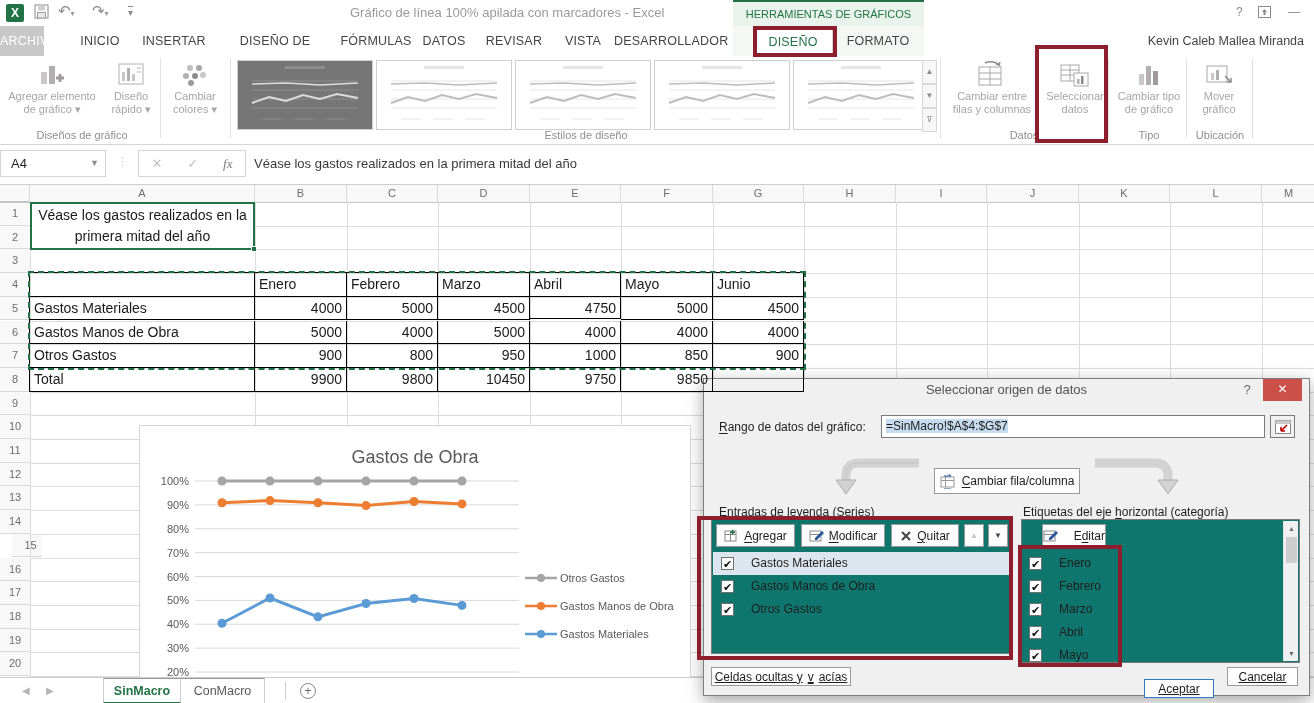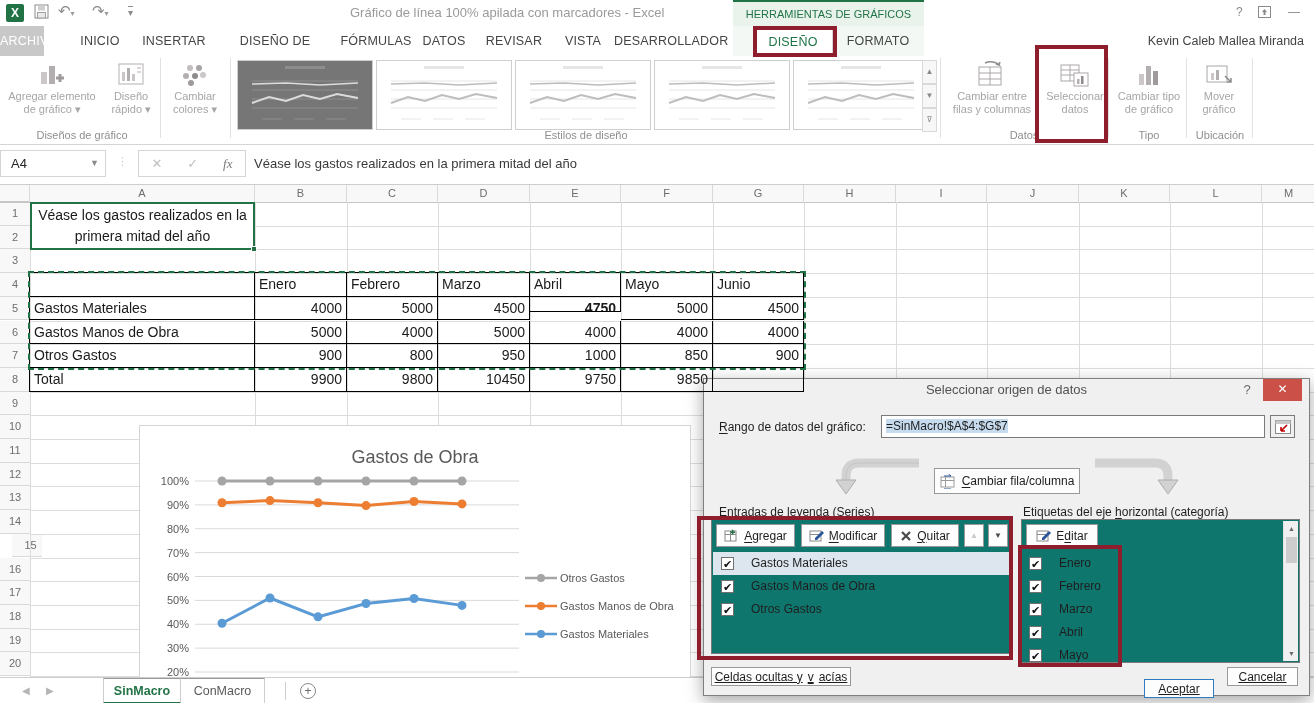--- a/index.html
+++ b/index.html
@@ -399,21 +399,21 @@
       <div class="cell tblcell lab" style="position: absolute; left: 255px; top: 88.1px; width: 92px; height: 23.7px; z-index: 2; line-height: 23.7px;">Enero</div>
       <div class="cell tblcell lab" style="position: absolute; left: 347px; top: 88.1px; width: 91px; height: 23.7px; z-index: 2; line-height: 23.7px;">Febrero</div>
       <div class="cell tblcell lab" style="position: absolute; left: 438px; top: 88.1px; width: 92px; height: 23.7px; z-index: 2; line-height: 23.7px;">Marzo</div>
       <div class="cell tblcell lab" style="position: absolute; left: 530px; top: 88.1px; width: 91px; height: 23.7px; z-index: 2; line-height: 23.7px;">Abril</div>
       <div class="cell tblcell lab" style="position: absolute; left: 621px; top: 88.1px; width: 92px; height: 23.7px; z-index: 2; line-height: 23.7px;">Mayo</div>
       <div class="cell tblcell lab" style="position: absolute; left: 713px; top: 88.1px; width: 91px; height: 23.7px; z-index: 2; line-height: 23.7px;">Junio</div>
       <div class="cell tblcell lab" style="position: absolute; left: 30px; top: 111.8px; width: 225px; height: 23.7px; z-index: 2; line-height: 23.7px;">Gastos Materiales</div>
       <div class="cell tblcell num" style="position: absolute; left: 255px; top: 111.8px; width: 92px; height: 23.7px; z-index: 2; line-height: 23.7px;">4000</div>
       <div class="cell tblcell num" style="position: absolute; left: 347px; top: 111.8px; width: 91px; height: 23.7px; z-index: 2; line-height: 23.7px;">5000</div>
       <div class="cell tblcell num" style="position: absolute; left: 438px; top: 111.8px; width: 92px; height: 23.7px; z-index: 2; line-height: 23.7px;">4500</div>
-      <div class="cell tblcell num" style="position: absolute; left: 530px; top: 111.8px; width: 91px; height: 15px; z-index: 2; line-height: 23.7px; font-weight: bold;">4750</div>
+      <div class="cell tblcell num" style="position: absolute; left: 530px; top: 111.8px; width: 91px; height: 22px; z-index: 2; line-height: 23.7px;">4750</div>
       <div class="cell tblcell num" style="position: absolute; left: 621px; top: 111.8px; width: 92px; height: 23.7px; z-index: 2; line-height: 23.7px;">5000</div>
       <div class="cell tblcell num" style="position: absolute; left: 713px; top: 111.8px; width: 91px; height: 23.7px; z-index: 2; line-height: 23.7px;">4500</div>
       <div class="cell tblcell lab" style="position: absolute; left: 30px; top: 135.5px; width: 225px; height: 23.7px; z-index: 2; line-height: 23.7px;">Gastos Manos de Obra</div>
       <div class="cell tblcell num" style="position: absolute; left: 255px; top: 135.5px; width: 92px; height: 23.7px; z-index: 2; line-height: 23.7px;">5000</div>
       <div class="cell tblcell num" style="position: absolute; left: 347px; top: 135.5px; width: 91px; height: 23.7px; z-index: 2; line-height: 23.7px;">4000</div>
       <div class="cell tblcell num" style="position: absolute; left: 438px; top: 135.5px; width: 92px; height: 23.7px; z-index: 2; line-height: 23.7px;">5000</div>
       <div class="cell tblcell num" style="position: absolute; left: 530px; top: 135.5px; width: 91px; height: 23.7px; z-index: 2; line-height: 23.7px;">4000</div>
       <div class="cell tblcell num" style="position: absolute; left: 621px; top: 135.5px; width: 92px; height: 23.7px; z-index: 2; line-height: 23.7px;">4000</div>
       <div class="cell tblcell num" style="position: absolute; left: 713px; top: 135.5px; width: 91px; height: 23.7px; z-index: 2; line-height: 23.7px;">4000</div>
       <div class="cell tblcell lab" style="position: absolute; left: 30px; top: 159.2px; width: 225px; height: 23.7px; z-index: 2; line-height: 23.7px;">Otros Gastos</div>
@@ -572,21 +572,21 @@
             <div class="chklab" style="left: 38px;">Gastos Manos de Obra</div>
           </div>
           <div class="lrow" style="top: 78px; width: 298px;">
             <div class="chk" style="left: 8px;">✔</div>
             <div class="chklab" style="left: 38px;">Otros Gastos</div>
           </div>
         </div>
     </div>
 
     <div class="listbox" style="left:317px;width:279px;height:144px;">
-      <div class="btn tbtn" style="left:4px;width:72px;">
+      <div class="btn tbtn" style="left:20px;width:64px;justify-content:space-between;">
         <svg width="15" height="14">
             <rect x="1" y="2" width="11" height="10" fill="#fff" stroke="#8a8a8a"></rect>
             <line x1="1" y1="5.5" x2="12" y2="5.5" stroke="#8a8a8a"></line>
             <polygon points="13,2 15,4 8,11 6,11 6,9" fill="#2b579a"></polygon>
           </svg>
         <span>E<u>d</u>itar</span>
       </div>
       <div id="cat-rows">
           <div class="lrow" style="top: 32px; width: 258px;">
             <div class="chk" style="left: 6px;">✔</div>

